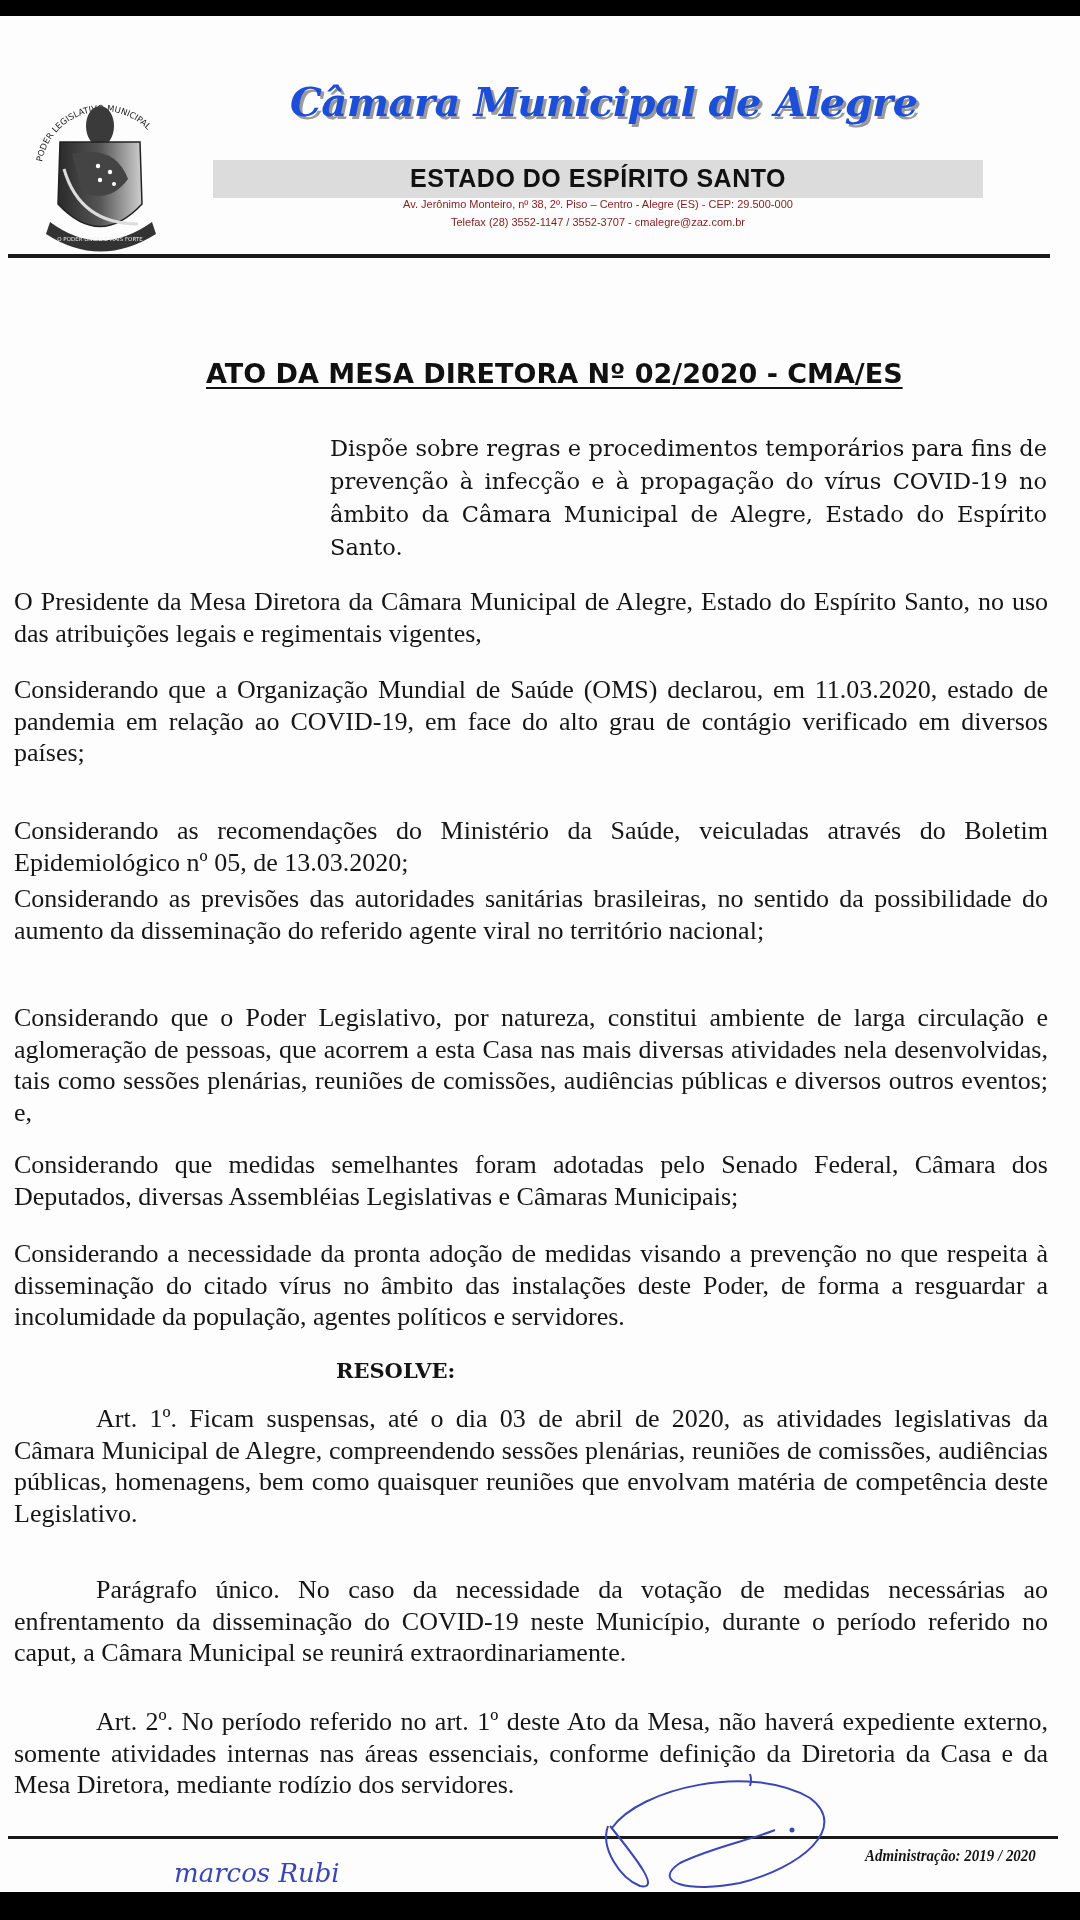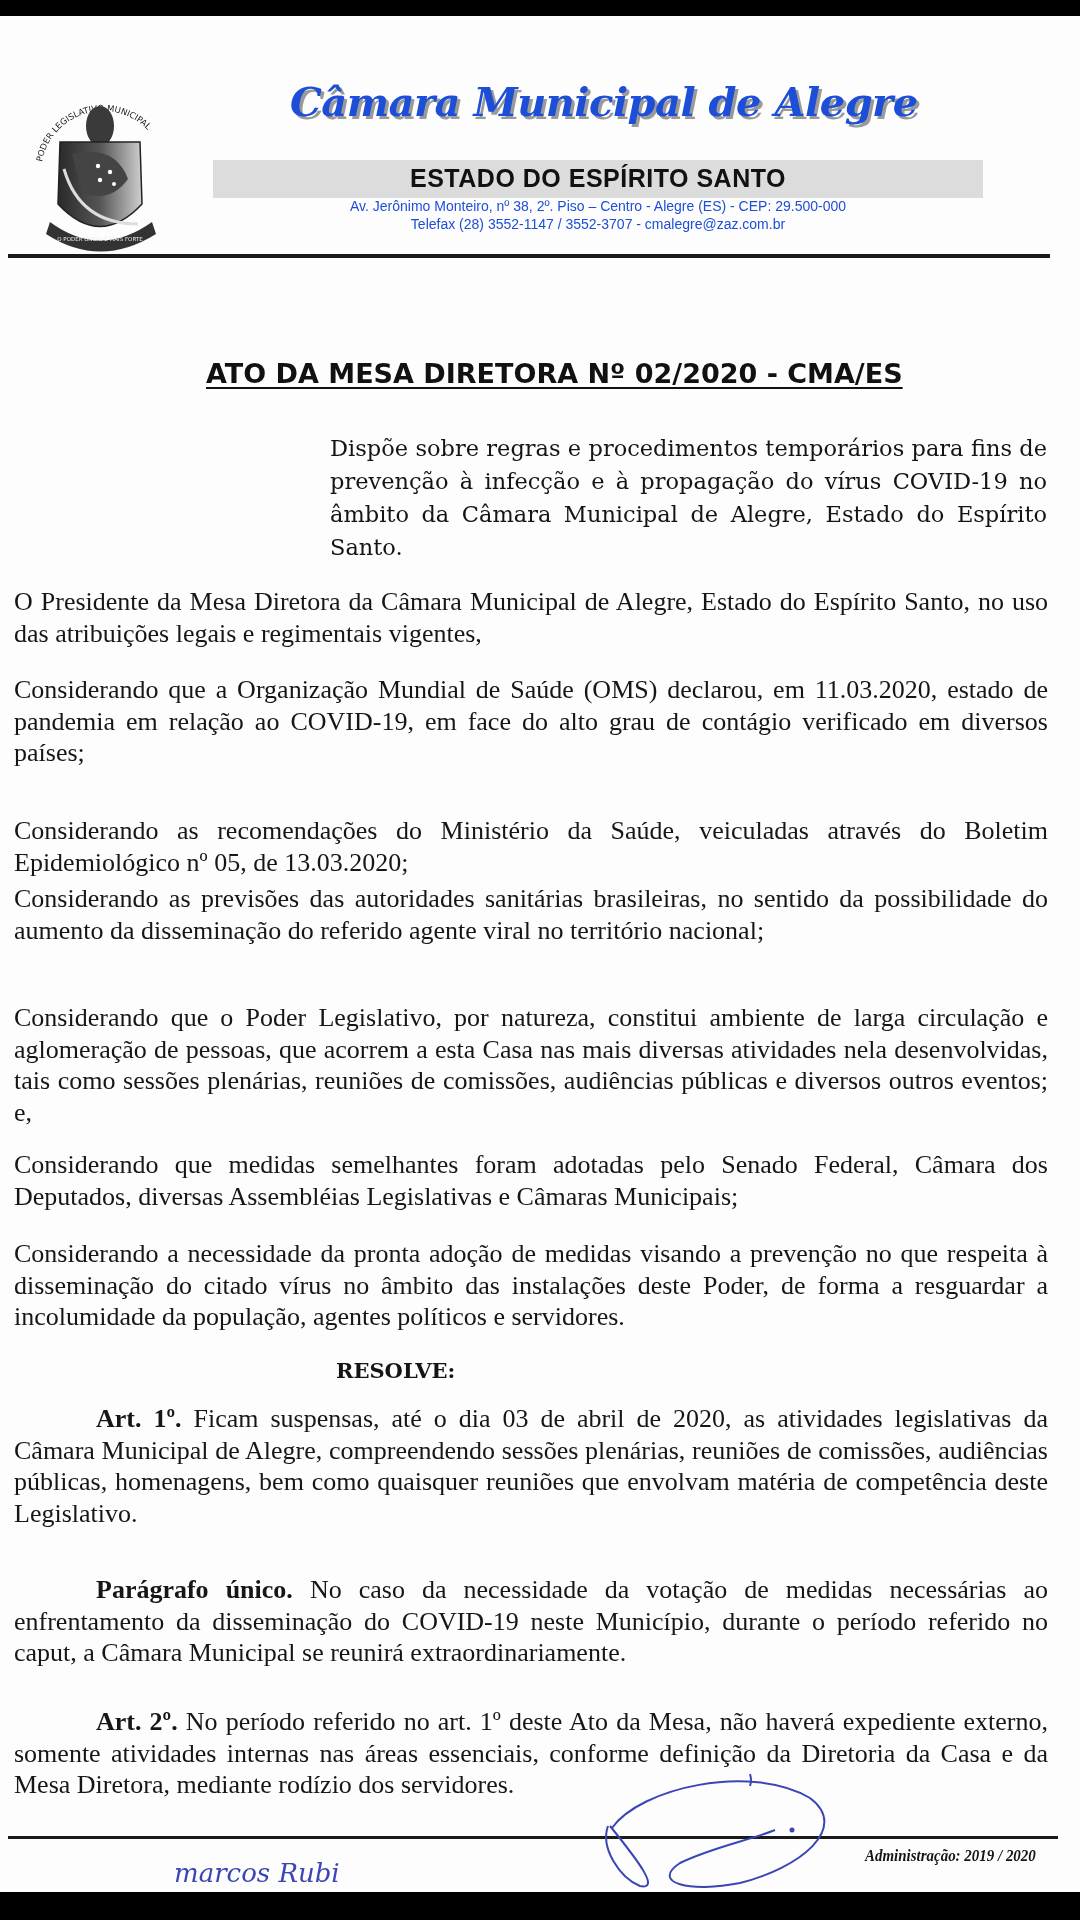--- a/index.html
+++ b/index.html
@@ -27,21 +27,21 @@
       position: absolute; left: 213px; top: 144px; width: 770px; height: 38px;
       background: #dcdcdc;
     }
     .state-name {
       position: absolute; left: 213px; top: 148px; width: 770px; text-align: center;
       font-family: "Liberation Sans", "DejaVu Sans", sans-serif; font-weight: bold;
       font-size: 25px; color: #111; letter-spacing: 0.5px;
     }
     .address, .contact {
       position: absolute; left: 213px; width: 770px; text-align: center;
-      font-family: "Liberation Sans", "DejaVu Sans", sans-serif; font-size: 14px; color: #1d4ed8;
+      font-family: "Liberation Sans", "DejaVu Sans", sans-serif; font-size: 11px; color: #7f1d1d;
     }
     .address { top: 182px; }
     .contact { top: 200px; }
     .header-rule {
       position: absolute; left: 8px; top: 238px; width: 1042px; height: 4px; background: #1a1a1a;
     }
 
     
     .doc-title {
       position: absolute; left: 206px; top: 342px; width: 720px;
@@ -59,21 +59,21 @@
       position: absolute; left: 14px; width: 1034px;
       font-family: "Liberation Serif", "DejaVu Serif", serif;
       font-size: 26px; line-height: 31.5px; text-align: justify;
       transform-origin: left top; color: #161616;
     }
     .resolve {
       position: absolute; left: 336px; top: 1342px;
       font-family: "DejaVu Serif", serif; font-weight: bold; font-size: 21px;
     }
     .article { text-indent: 82px; }
-    .article b { font-weight: bold; }
+    .article b { font-weight: normal; }
 
     
     .footer-rule {
       position: absolute; left: 8px; top: 1820px; width: 1050px; height: 3px; background: #1a1a1a;
     }
     .admin {
       position: absolute; left: 865px; top: 1830px;
       font-family: "Liberation Serif", serif; font-style: italic; font-weight: bold; font-size: 17px;
       white-space: nowrap; transform: scaleX(0.88); transform-origin: left top;
     }

